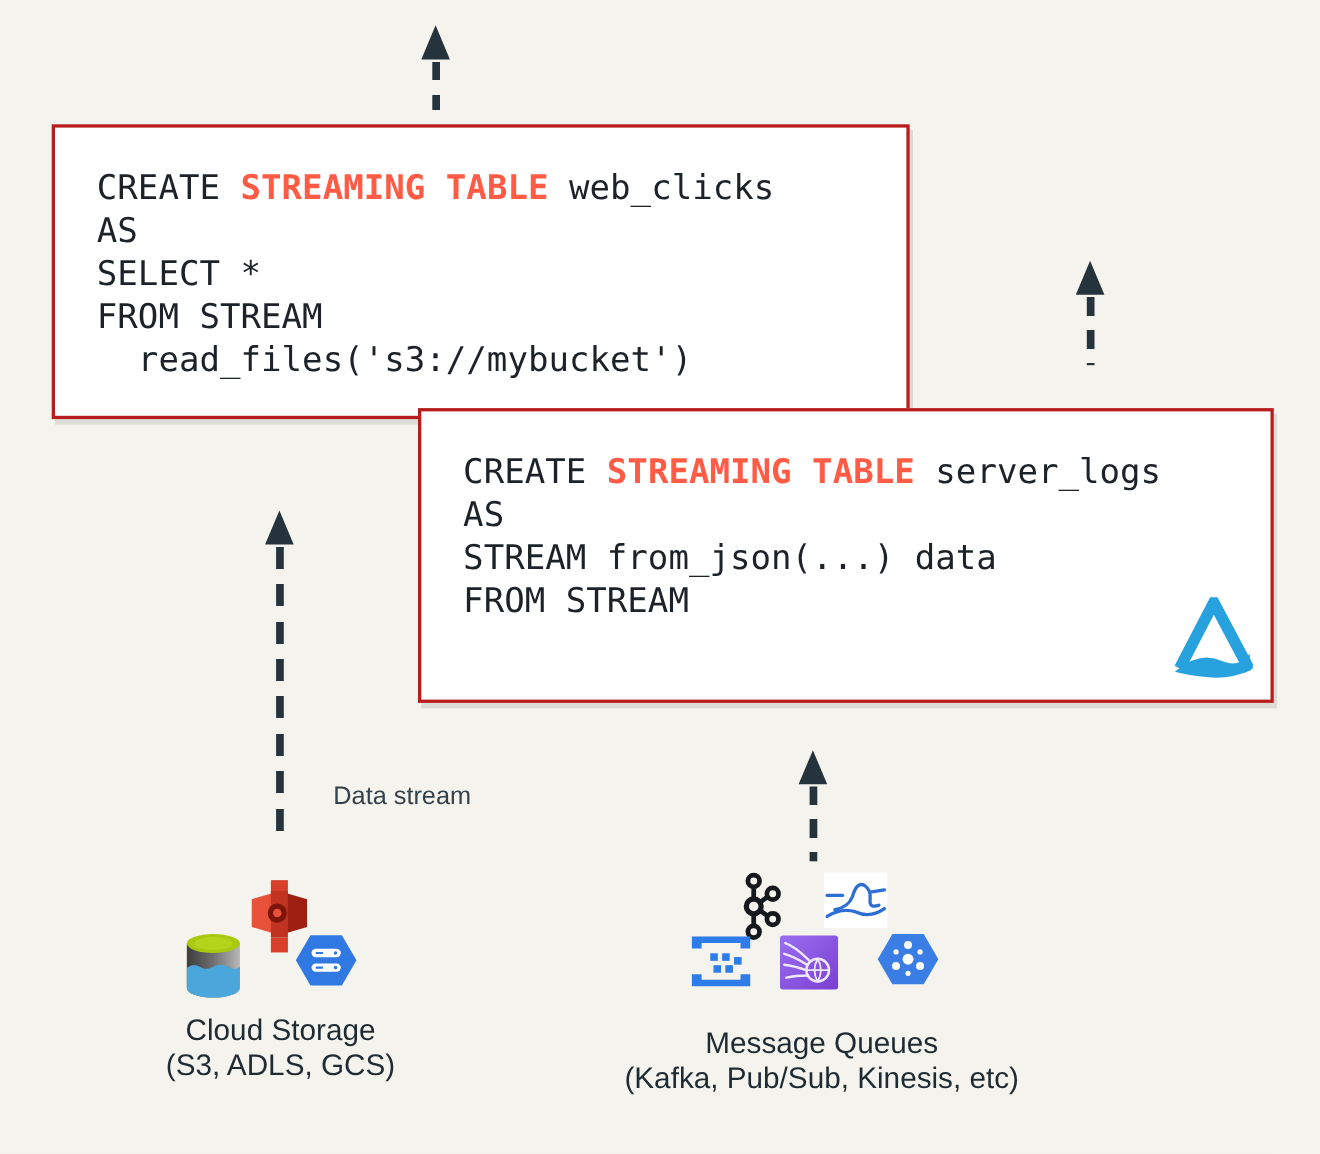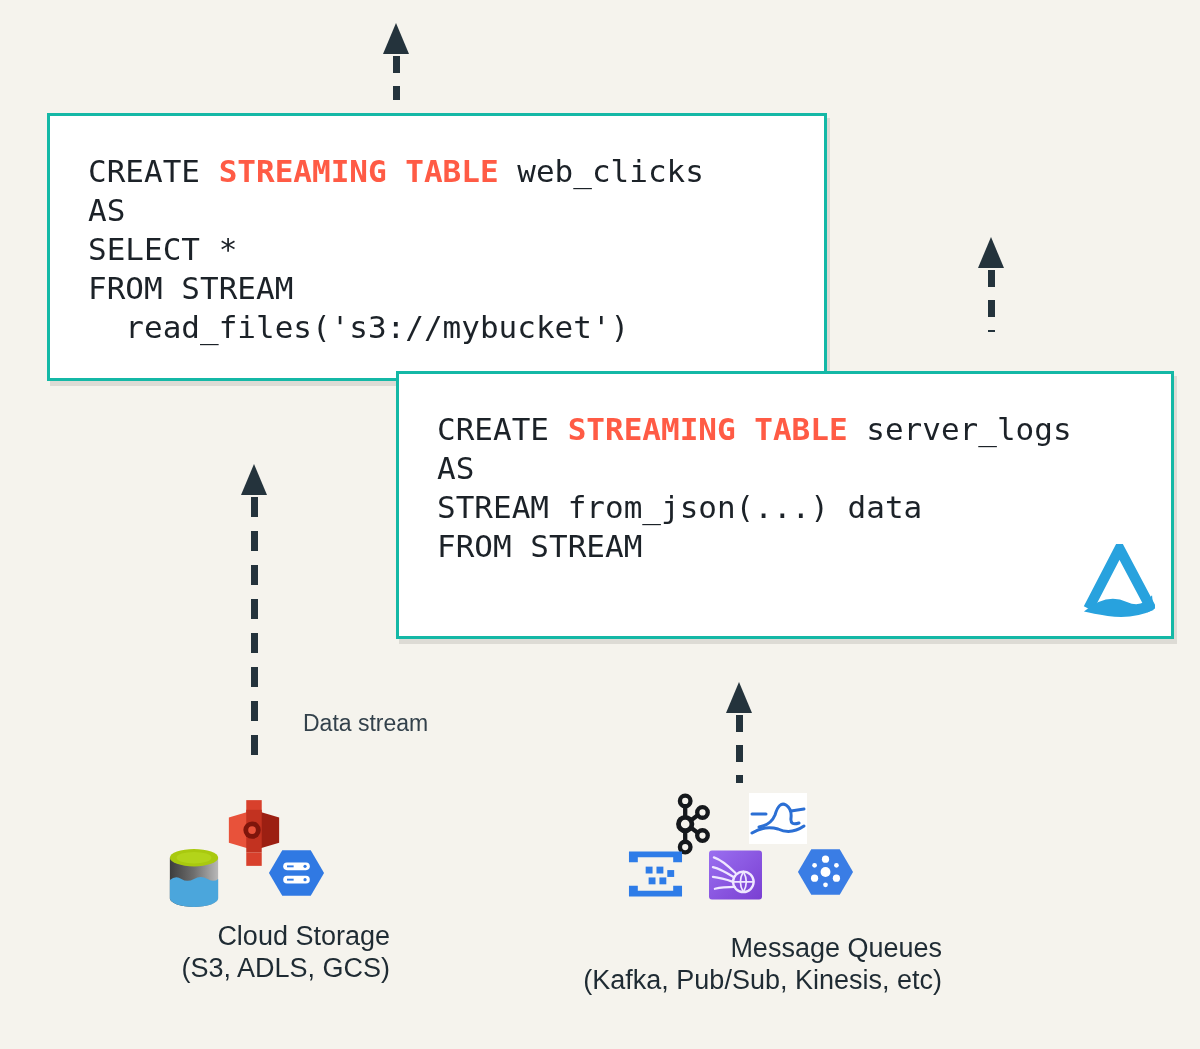--- a/index.html
+++ b/index.html
@@ -3,25 +3,25 @@
 <meta charset="utf-8">
 <style>
   html,body{margin:0;padding:0;background:#e9e7e1;}
   .canvas{
     position:relative;width:1200px;height:1049px;margin:0 auto;
     background:#f5f3ed;overflow:hidden;
     font-family:"Liberation Sans",sans-serif;color:#22303a;
   }
   
   .code-box{
-    position:absolute;background:#ffffff;border:3px solid #14b8a6;
+    position:absolute;background:#ffffff;border:3px solid #b91c1c;
     box-shadow:3px 5px 0 rgba(80,80,70,.14);box-sizing:border-box;
   }
   #box1{left:47px;top:113px;width:780px;height:268px;z-index:1;}
-  #box2{left:396px;top:371px;width:778px;height:268px;z-index:2;}
+  #box2{left:380px;top:371px;width:778px;height:268px;z-index:2;}
   .code{
     padding:36px 10px 0 38px;
     font-family:"DejaVu Sans Mono","Liberation Mono",monospace;
     font-size:31px;line-height:39px;color:#1c2228;
   }
   .code .line{white-space:pre;}
   .code .kw{color:#ff5b45;font-weight:bold;}
   
   .arrow{position:absolute;width:28px;display:flex;flex-direction:column;align-items:center;}
   .arrow .head{
@@ -36,21 +36,21 @@
   #arrow-top .dashline{height:44px;}
   #arrow-right{left:977px;top:237px;}
   #arrow-right .dashline{height:62px;}
   #arrow-left{left:240px;top:464px;}
   #arrow-left .dashline{height:272px;background:repeating-linear-gradient(to bottom,#24333c 0 20px,transparent 20px 34px);}
   #arrow-mid{left:725px;top:682px;}
   #arrow-mid .dashline{height:68px;}
   
   .float-label{position:absolute;font-size:23px;color:#33414b;}
   #data-stream-label{left:303px;top:710px;}
-  .group-label{position:absolute;text-align:right;font-size:27px;line-height:32px;color:#1f2b33;}
+  .group-label{position:absolute;text-align:center;font-size:27px;line-height:32px;color:#1f2b33;}
   #cloud-label{left:120px;top:920px;width:270px;}
   #queue-label{left:552px;top:920px;width:390px;margin-top:12px;}
   
   .icon{position:absolute;}
   #icon-adls{left:166px;top:845px;}
   #icon-s3{left:225px;top:797px;}
   #icon-gcs{left:268px;top:848px;}
   #icon-kafka{left:666px;top:791px;}
   #icon-wave{left:749px;top:793px;}
   #icon-eventhubs{left:627px;top:849px;}

